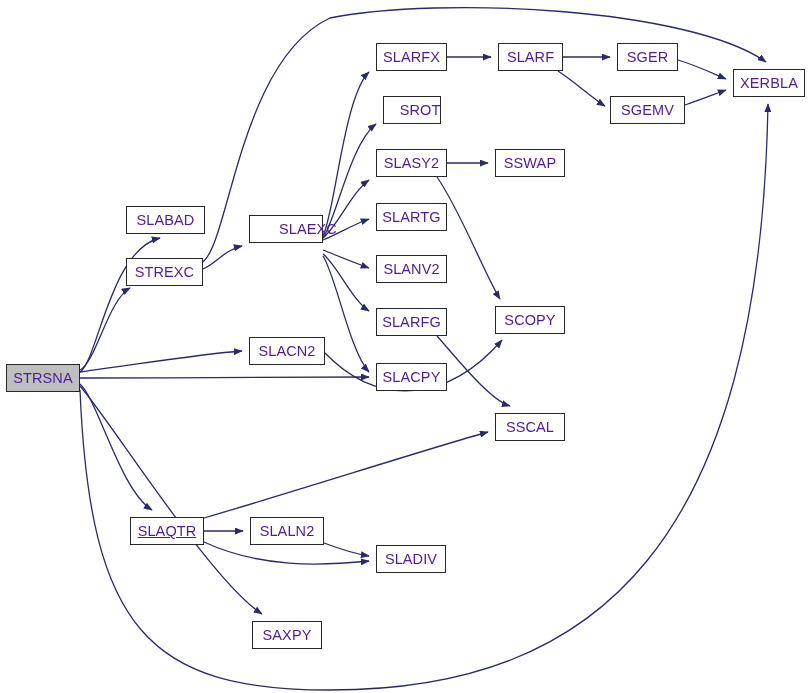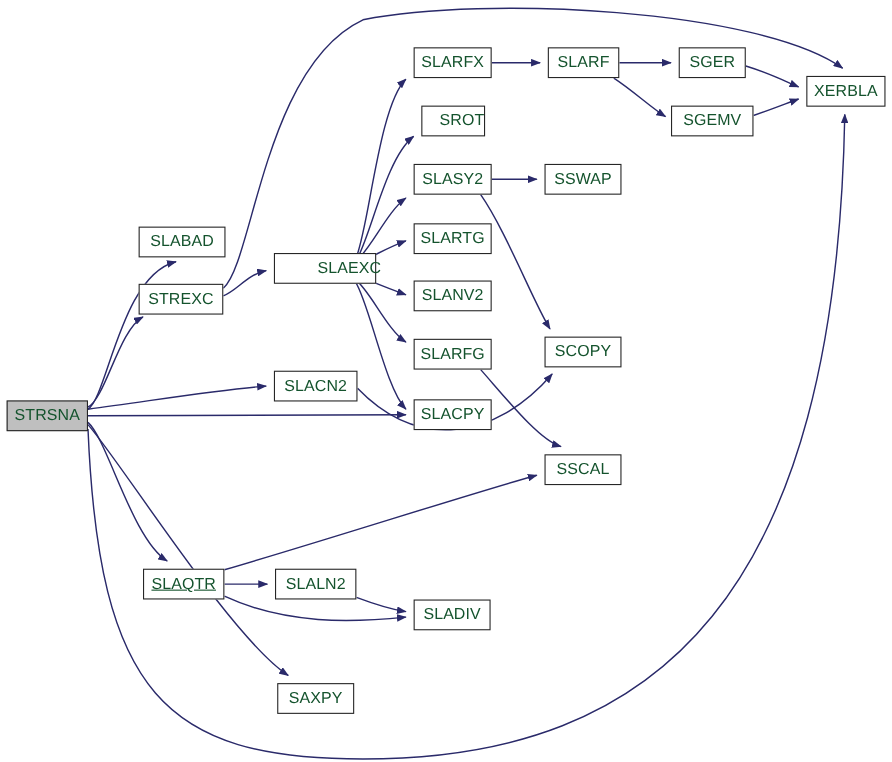--- a/index.html
+++ b/index.html
@@ -24,21 +24,21 @@
     left: 0;
     top: 0;
     width: 811px;
     height: 693px;
   }
   .node {
     position: absolute;
     box-sizing: border-box;
     border: 1px solid #262626;
     background: #ffffff;
-    color: #14532d;
+    color: #4c1d95;
     font-size: 14.5px;
     line-height: 1;
     display: flex;
     align-items: center;
     justify-content: center;
     letter-spacing: 0.1px;
     white-space: nowrap;
   }
   .node.root {
     background: #bfbfbf;
@@ -92,21 +92,21 @@
   <div id="nodes">
       <div class="node root" style="left: 6px; top: 364px; width: 74px; height: 28px;">
         <span class="node-label">STRSNA</span>
       </div>
       <div class="node" style="left: 126px; top: 206px; width: 79px; height: 28px;">
         <span class="node-label">SLABAD</span>
       </div>
       <div class="node" style="left: 126px; top: 258px; width: 77px; height: 28px;">
         <span class="node-label">STREXC</span>
       </div>
-      <div class="node" style="left: 249px; top: 230px; width: 93px; height: 28px; padding-left: 44px;">
+      <div class="node" style="left: 249px; top: 215px; width: 74px; height: 28px; padding-left: 44px;">
         <span class="node-label">SLAEXC</span>
       </div>
       <div class="node" style="left: 249px; top: 337px; width: 76px; height: 28px;">
         <span class="node-label">SLACN2</span>
       </div>
       <div class="node" style="left: 130px; top: 517px; width: 74px; height: 28px; text-decoration: underline;">
         <span class="node-label">SLAQTR</span>
       </div>
       <div class="node" style="left: 250px; top: 517px; width: 74px; height: 28px;">
         <span class="node-label">SLALN2</span>

